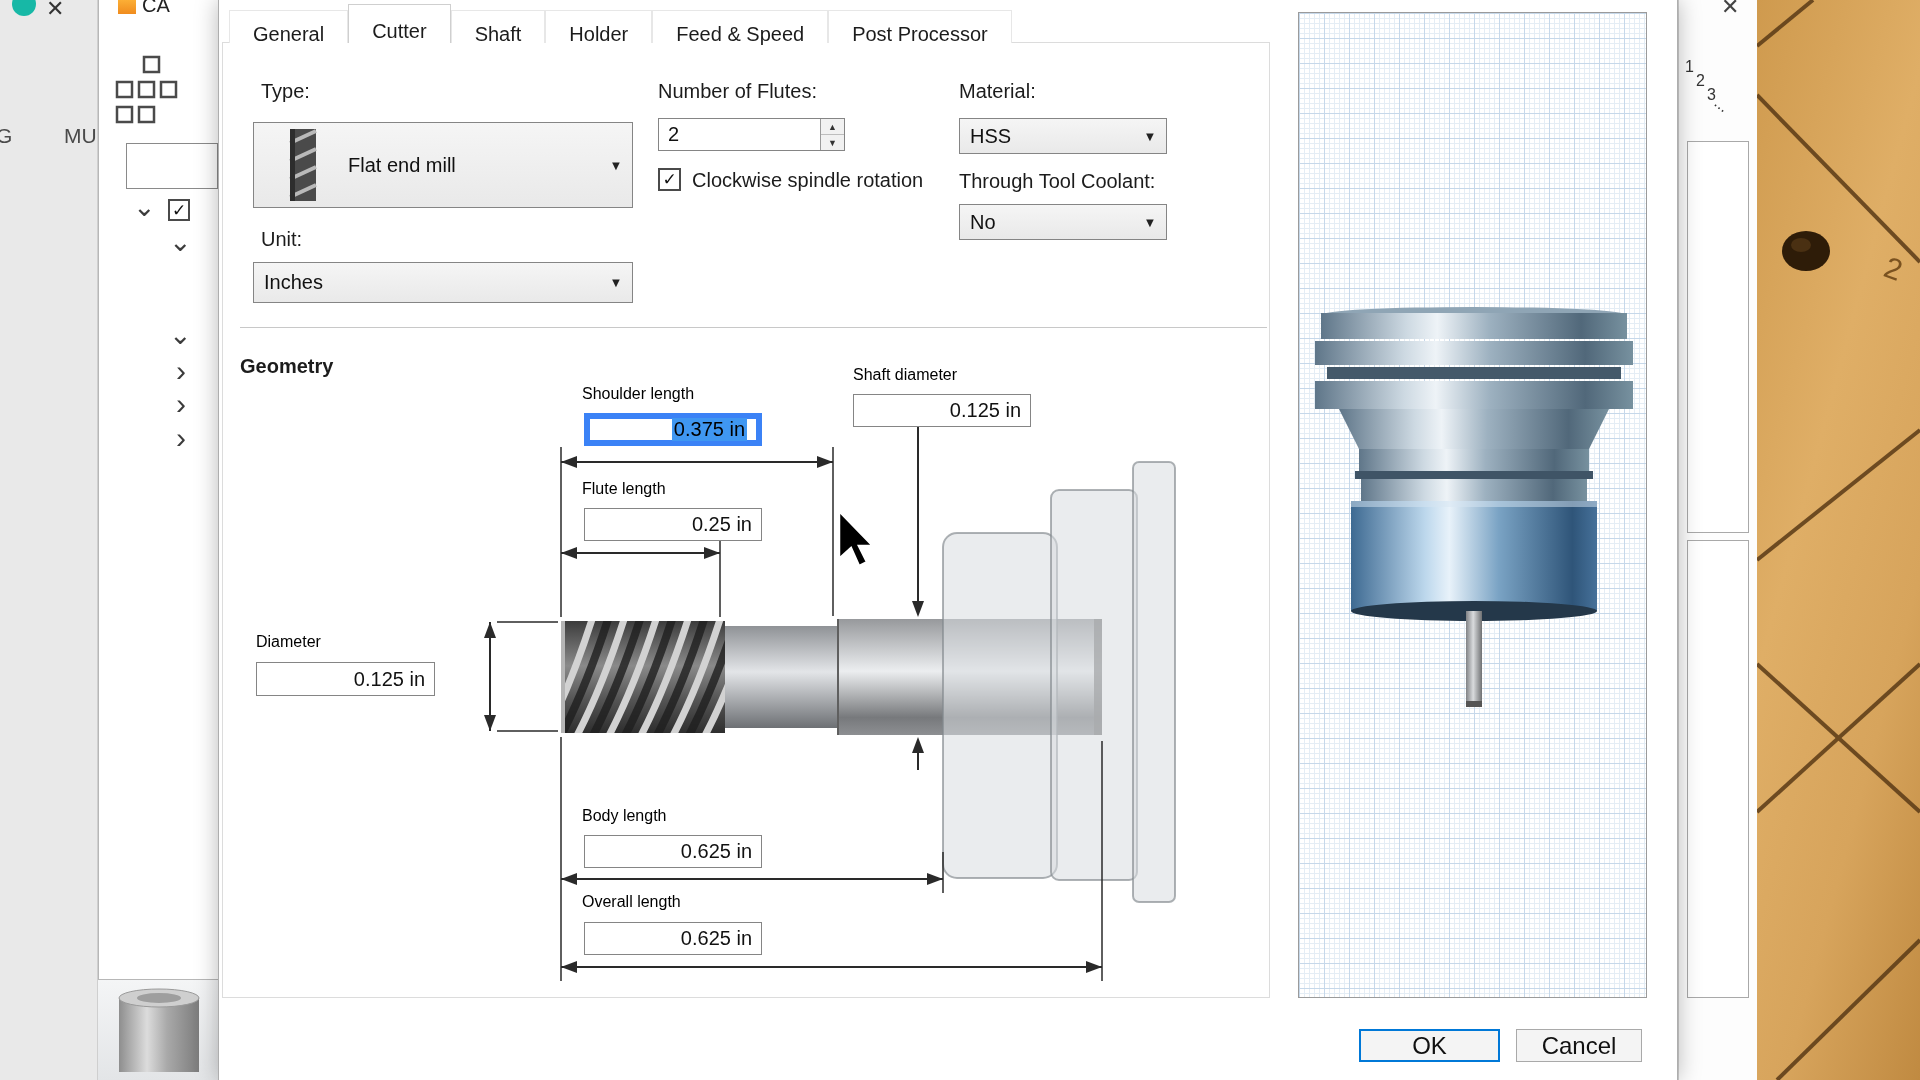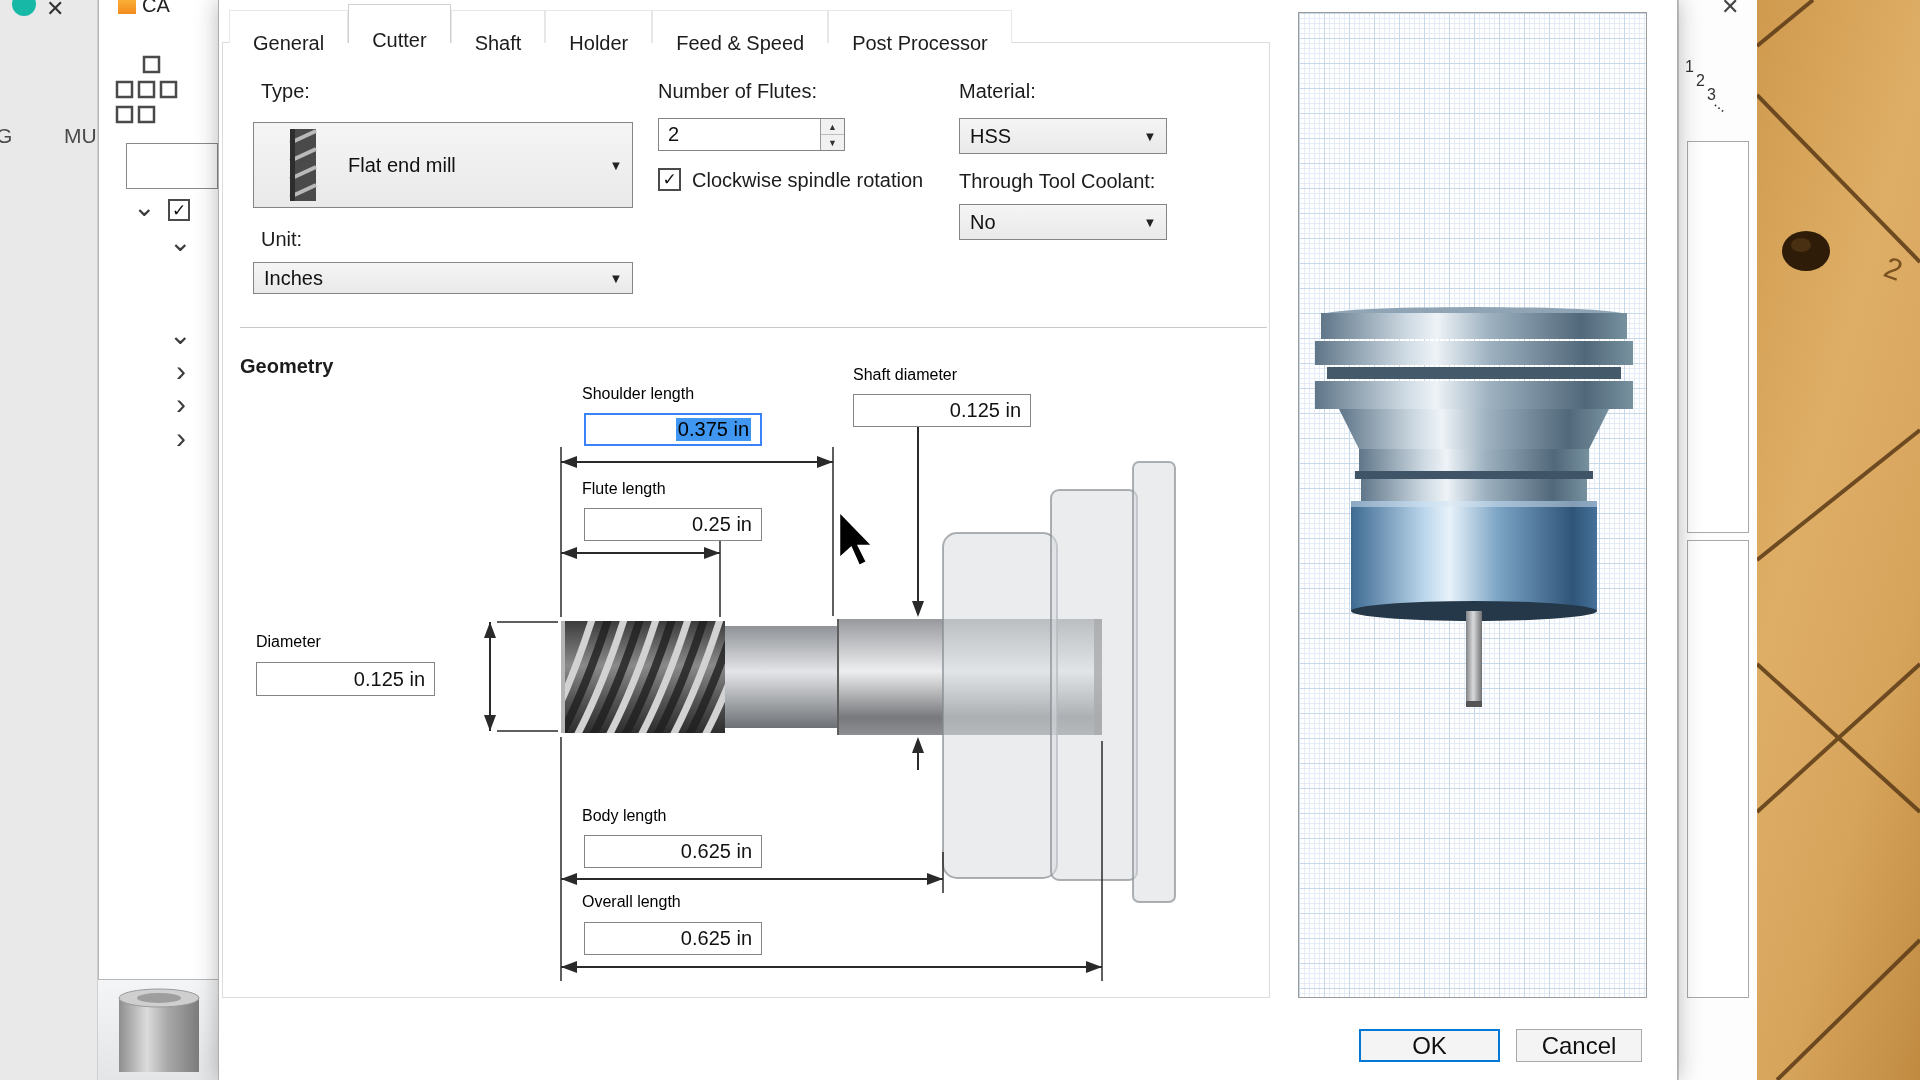--- a/index.html
+++ b/index.html
@@ -33,37 +33,37 @@
   #sheet { left:1678px; top:0; width:79px; height:1080px; background:#fdfdfd; border-left:1px solid #d0d0d0; }
   .sheet-num { font-size:16px; color:#333; }
   .sheet-box { border:1px solid #a9a9a9; background:#fff; }
 
   
   #dialog { left:218px; top:0; width:1460px; height:1080px; background:#fff;
             border-left:1px solid #aeaeae; border-right:1px solid #aeaeae;
             box-shadow:0 0 22px rgba(0,0,0,.28); }
   #tab-frame { left:222px; top:42px; width:1048px; height:956px; border:1px solid #dcdcdc; }
   #tabs { left:229px; top:4px; height:39px; display:flex; align-items:flex-end; z-index:3; }
-  .tab { height:33px; line-height:33px; padding:16px 23px; font-size:20px; color:#1c1c1c;
+  .tab { height:33px; line-height:33px; padding:7px 23px; font-size:20px; color:#1c1c1c;
          background:#fff; border:1px solid #e7e7e7; border-bottom:none; }
   .tab.active { height:39px; line-height:39px; border:1px solid #cfcfcf; border-bottom:none; background:#fff;margin-top:48px; }
 
   .combo { background:linear-gradient(#f5f5f5,#e9e9e9); border:1px solid #858585; display:flex; align-items:center;justify-content:flex-end; }
   .combo .txt { flex:1; padding-left:10px; font-size:20px; color:#111; white-space:nowrap; }
   .combo .arr { width:32px; text-align:center; font-size:13px; color:#222; }
 
   .spinbox { background:#fff; border:1px solid #858585; display:flex; align-items:stretch; }
   .spinbox .val { flex:1; font-size:20px; color:#111; padding-left:9px; display:flex; align-items:center; }
   .spin-btns { width:24px; border-left:1px solid #9a9a9a; display:flex; flex-direction:column; }
   .spin-btn { flex:1; background:#f1f1f1; font-size:9px; color:#333; display:flex; align-items:center; justify-content:center; border-bottom:1px solid #bdbdbd; }
   .spin-btn:last-child { border-bottom:none; }
 
   .dim-input { background:#fff; border:1px solid #858585; display:flex; align-items:center; justify-content:flex-end;
                padding-right:9px; font-size:20px; color:#111; }
-  .dim-input.focused { border:2px solid #3b82f6;padding-left:28px; }
+  .dim-input.focused { border:6px solid #3b82f6;padding-left:28px; }
   .sel { background:#3f97f2; color:#000; padding:0 2px; }
 
   .separator { height:1px; background:#c8c8c8; }
 
   #preview { left:1298px; top:12px; width:349px; height:986px; border:1px solid #9b9b9b;
     background-color:#fff;
     background-image:
       linear-gradient(#c6d8ea 1px, transparent 1px),
       linear-gradient(90deg,#c6d8ea 1px, transparent 1px),
       linear-gradient(#e4edf5 1px, transparent 1px),
@@ -173,21 +173,21 @@
       <line x1="22" y1="34" x2="48" y2="22"></line>
       <line x1="22" y1="52" x2="48" y2="40"></line>
       <line x1="22" y1="70" x2="48" y2="58"></line>
     </g>
     <rect x="22" y="2" width="5" height="72" fill="#2d2d2d"></rect>
   </svg>
   <span class="txt">Flat end mill</span>
   <span class="arr">▼</span>
 </div>
 <div class="abs lbl" style="left:261px;top:228px;">Unit:</div>
-<div class="abs combo" style="left:253px;top:262px;width:380px;height:32px;">
+<div class="abs combo" style="left:253px;top:262px;width:380px;height:41px;">
   <span class="txt">Inches</span>
   <span class="arr">▼</span>
 </div>
 
 <div class="abs lbl" style="left:658px;top:80px;">Number of Flutes:</div>
 <div class="abs spinbox" style="left:658px;top:118px;width:187px;height:33px;">
   <span class="val">2</span>
   <span class="spin-btns">
     <span class="spin-btn">▲</span>
     <span class="spin-btn">▼</span>

